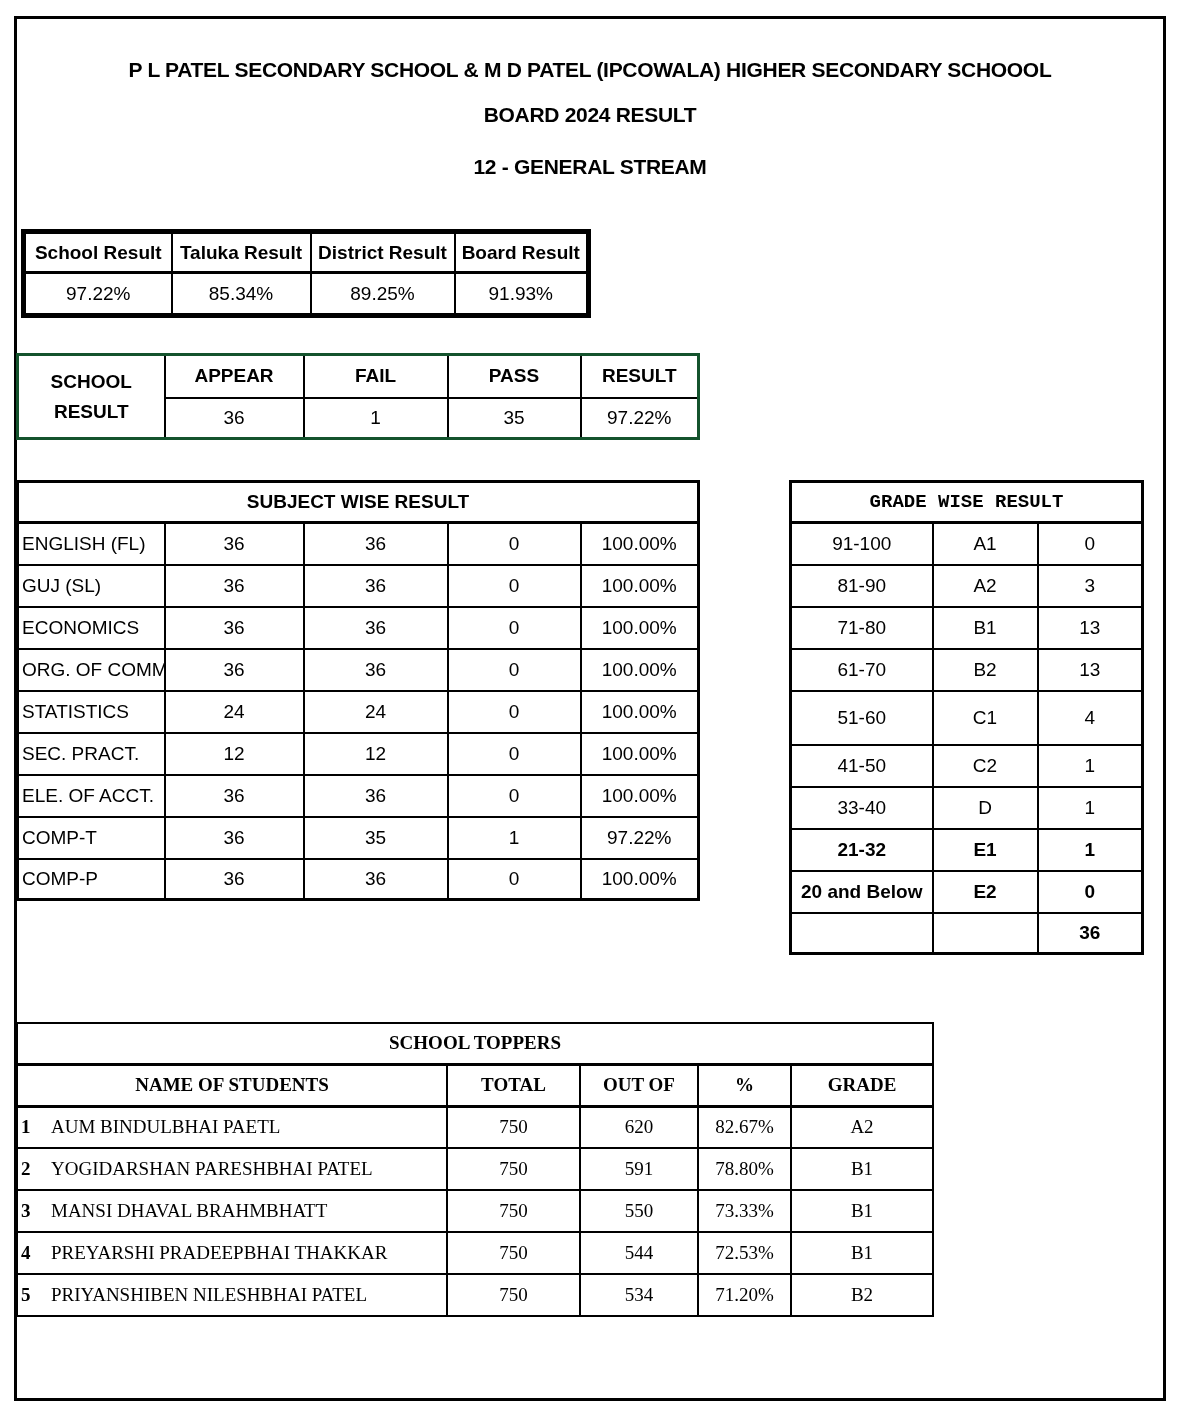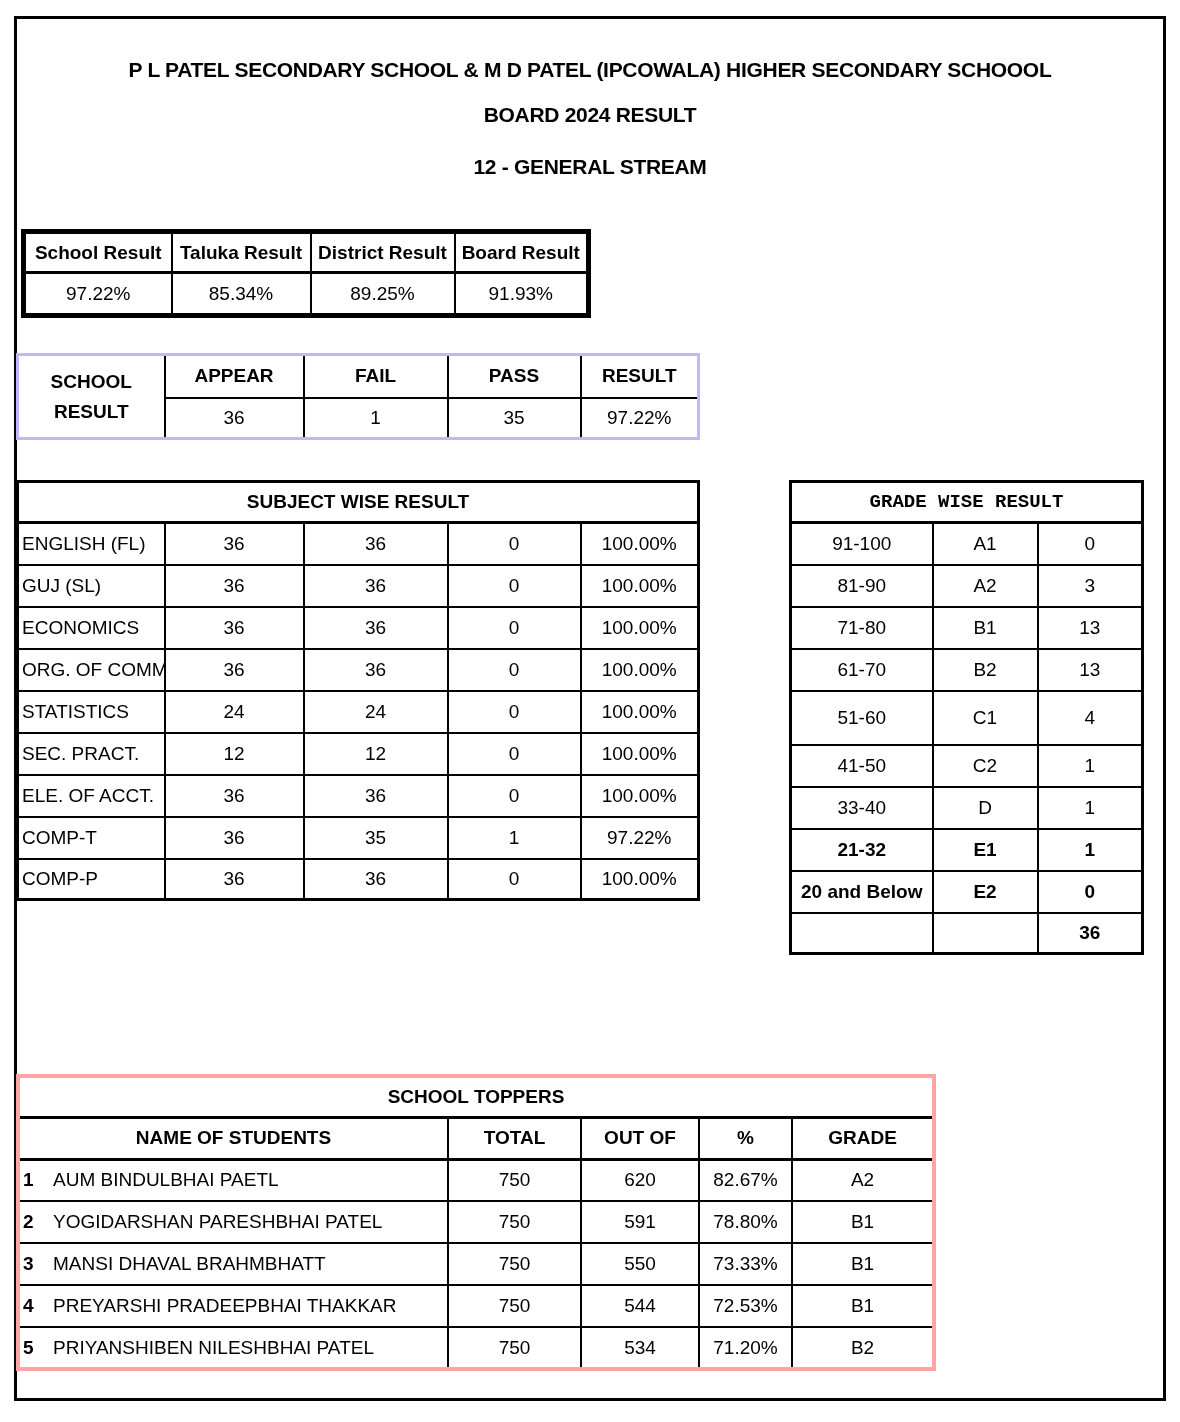--- a/index.html
+++ b/index.html
@@ -42,21 +42,21 @@
   </tr>
   <tr style="height:42px;">
     <td>97.22%</td>
     <td>85.34%</td>
     <td>89.25%</td>
     <td>91.93%</td>
   </tr>
 </tbody>
   </table>
 
-<table style="left:16px; top:353px; width:681px; border:3px solid #c4b5fd;">
+<table style="left:16px; top:353px; width:681px; border:3px solid #14532d;">
   <colgroup>
       <col style="width:147px">
       <col style="width:139px">
       <col style="width:144px">
       <col style="width:133px">
       <col style="width:118px">
     </colgroup>
   <tbody>
       <tr style="height:43px;">
     <td class="b" rowspan="2" style="line-height:30px;">
@@ -211,21 +211,21 @@
     <td class="b">0</td>
   </tr>
   <tr style="height:41px;">
     <td></td>
     <td></td>
     <td class="b">36</td>
   </tr>
 </tbody>
   </table>
 
-<table style="left:16px; top:1074px; width:916px; border:4px solid #fca5a5;">
+<table style="left:16px; top:1022px; width:916px; border:1px solid #fca5a5;font-family:Liberation Serif, serif;">
   <colgroup>
       <col style="width:430px">
       <col style="width:133px">
       <col style="width:118px">
       <col style="width:93px">
       <col style="width:142px">
     </colgroup>
   <tbody>
       <tr style="height:41px;" class="thick-bottom">
     <td class="b" colspan="5">SCHOOL TOPPERS</td>

